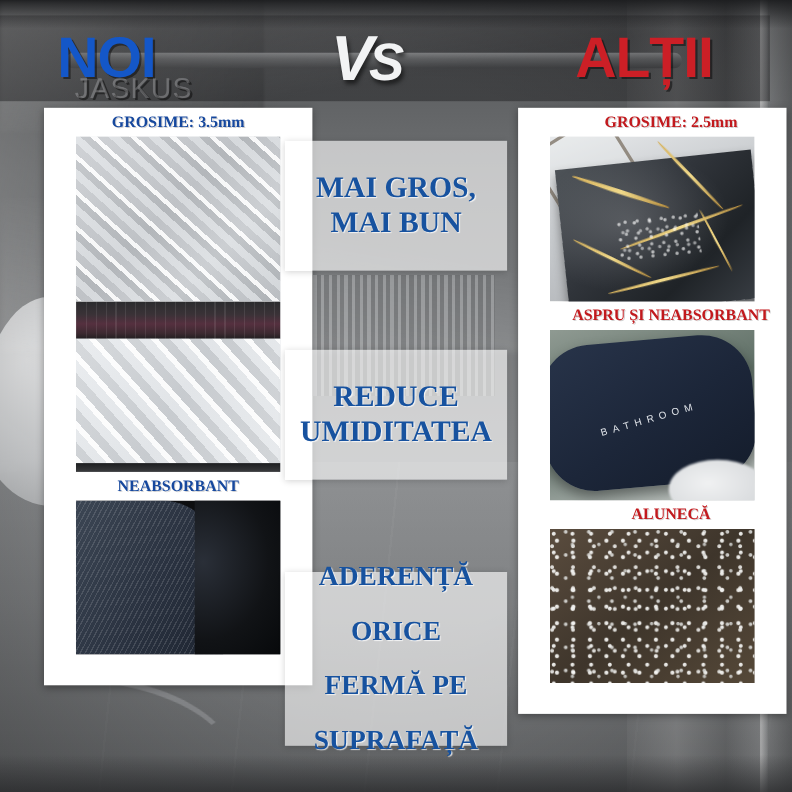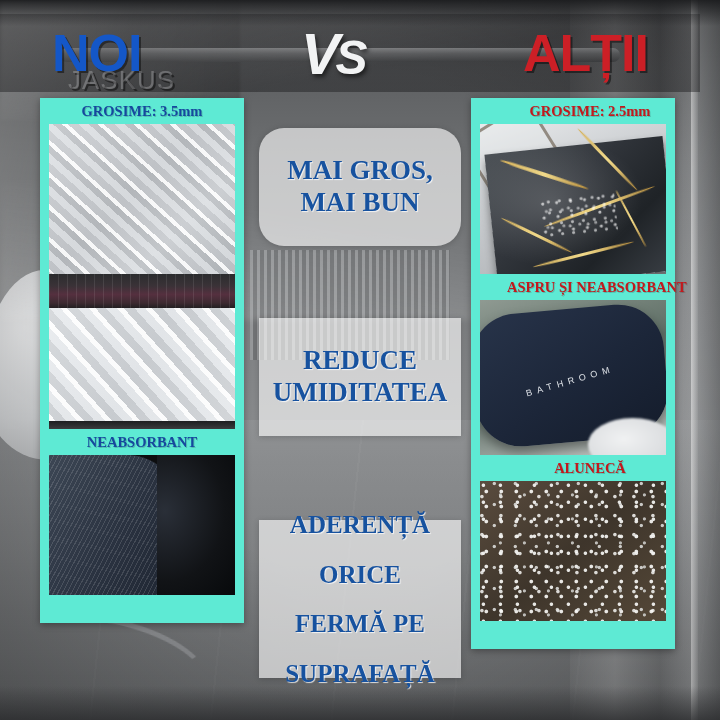--- a/index.html
+++ b/index.html
@@ -119,22 +119,22 @@
   .vs .s{font-size:48px;}
   .brand-altii{
     font-family:"Liberation Sans", sans-serif;
     font-weight:bold;font-size:52px;letter-spacing:-1px;
     color:#cc1f26;
     text-shadow:2px 2px 0 rgba(0,0,0,.45);
   }
 
   
   .col{
-    position:absolute;top:98px;width:204px;
-    background:#5eead4;
+    position:absolute;top:98px;width:244px;
+    background:#ffffff;
     box-shadow:0 2px 7px rgba(0,0,0,.35);
   }
   .col-left{left:40px;}
   .col-right{left:471px;}
 
   .cap{
     text-align:center;
     font-family:"Liberation Serif", serif;
     font-weight:bold;font-size:14.5px;
     padding:5px 2px 4px;
@@ -281,21 +281,21 @@
     display:flex;flex-direction:column;justify-content:center;
   }
   .msg span{
     display:block;
     font-family:"Liberation Serif", serif;
     font-weight:bold;
     color:#17529f;
     text-shadow:1px 1px 1px rgba(255,255,255,.8);
     line-height:1.18;
   }
-  .msg-1{top:128px;height:118px;border-radius:25px;}
+  .msg-1{top:128px;height:118px;}
   .msg-1 span{font-size:27px;}
   .msg-2{top:318px;height:118px;}
   .msg-2 span{font-size:27px;}
   .msg-3{top:520px;height:158px;gap:20px;}
   .msg-3 span{font-size:25px;}
 </style>
 </head>
 <body>
 
 <div class="stage">

